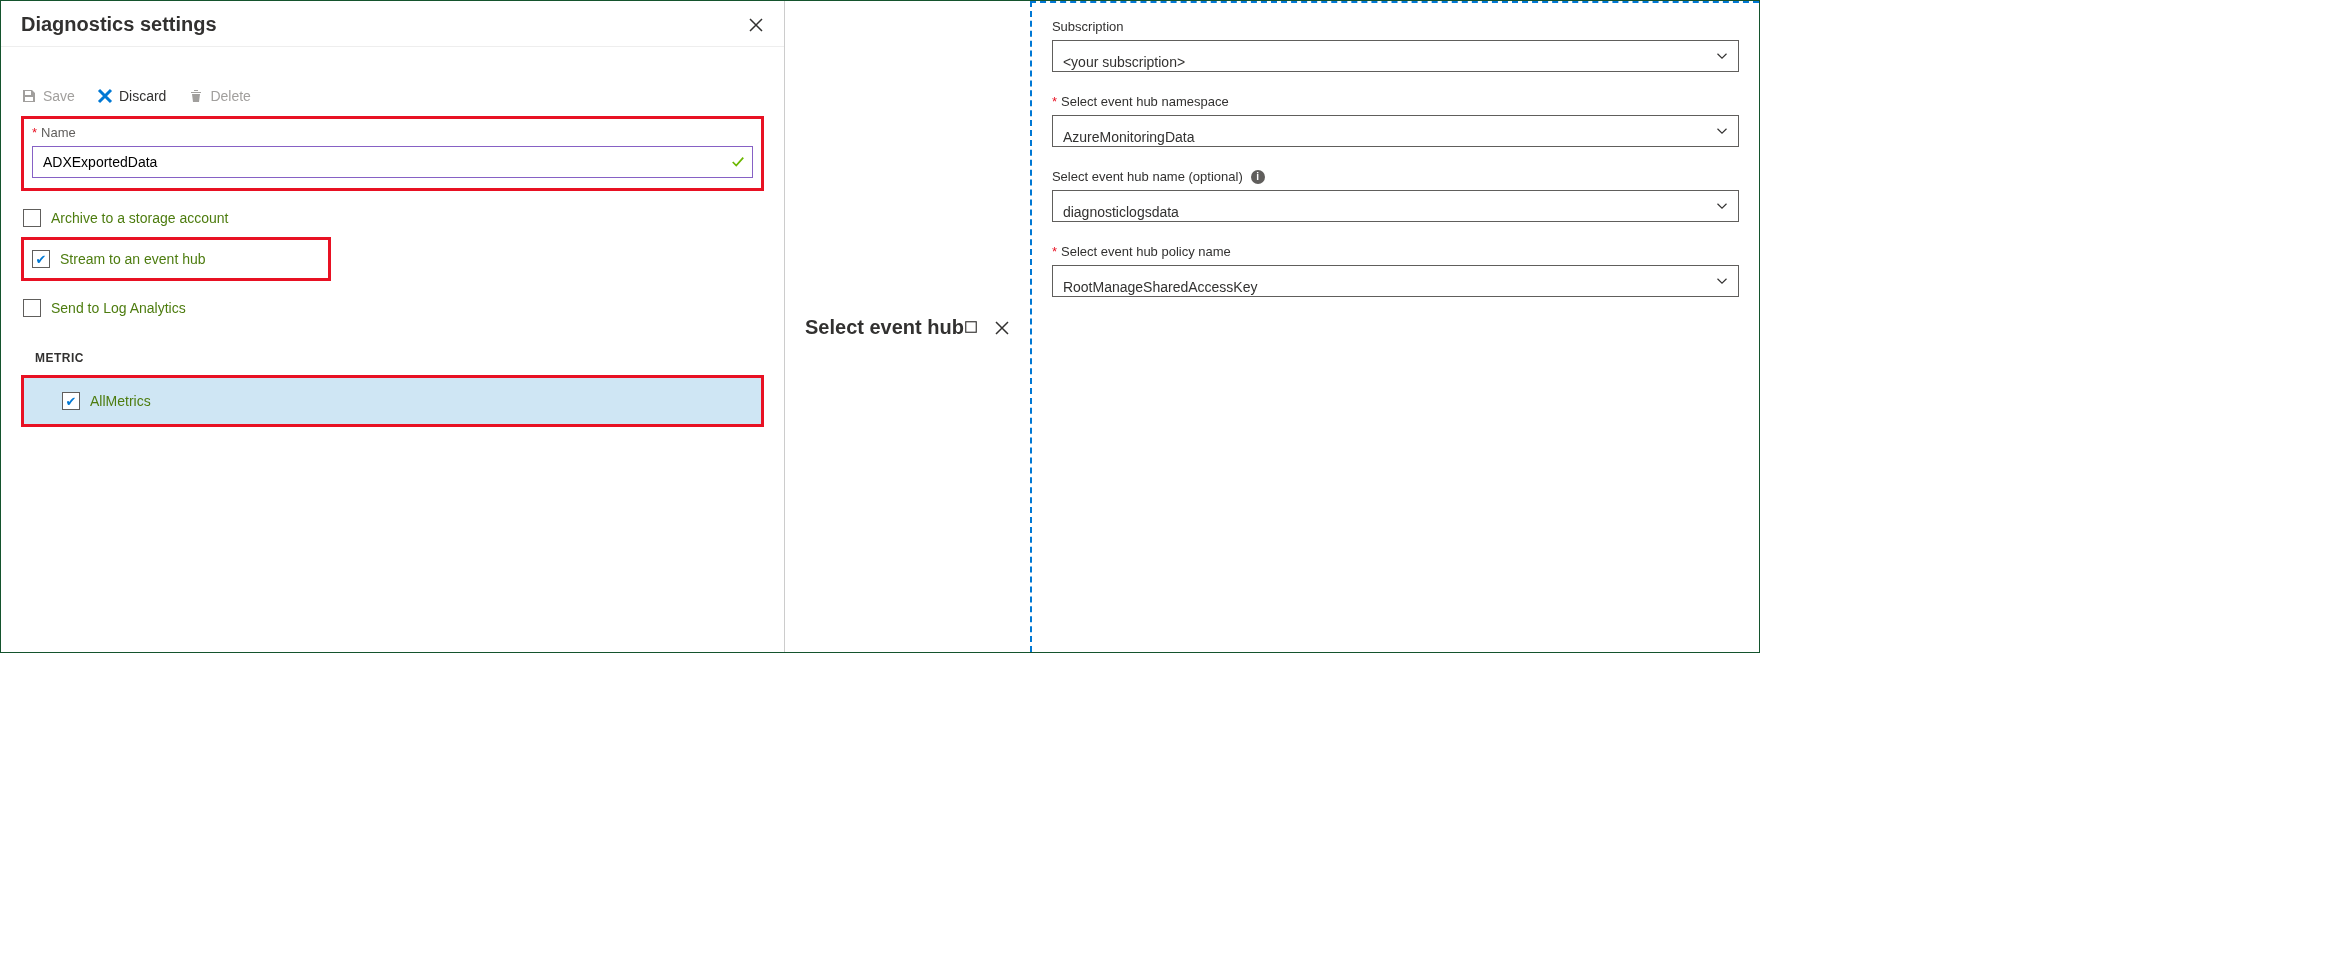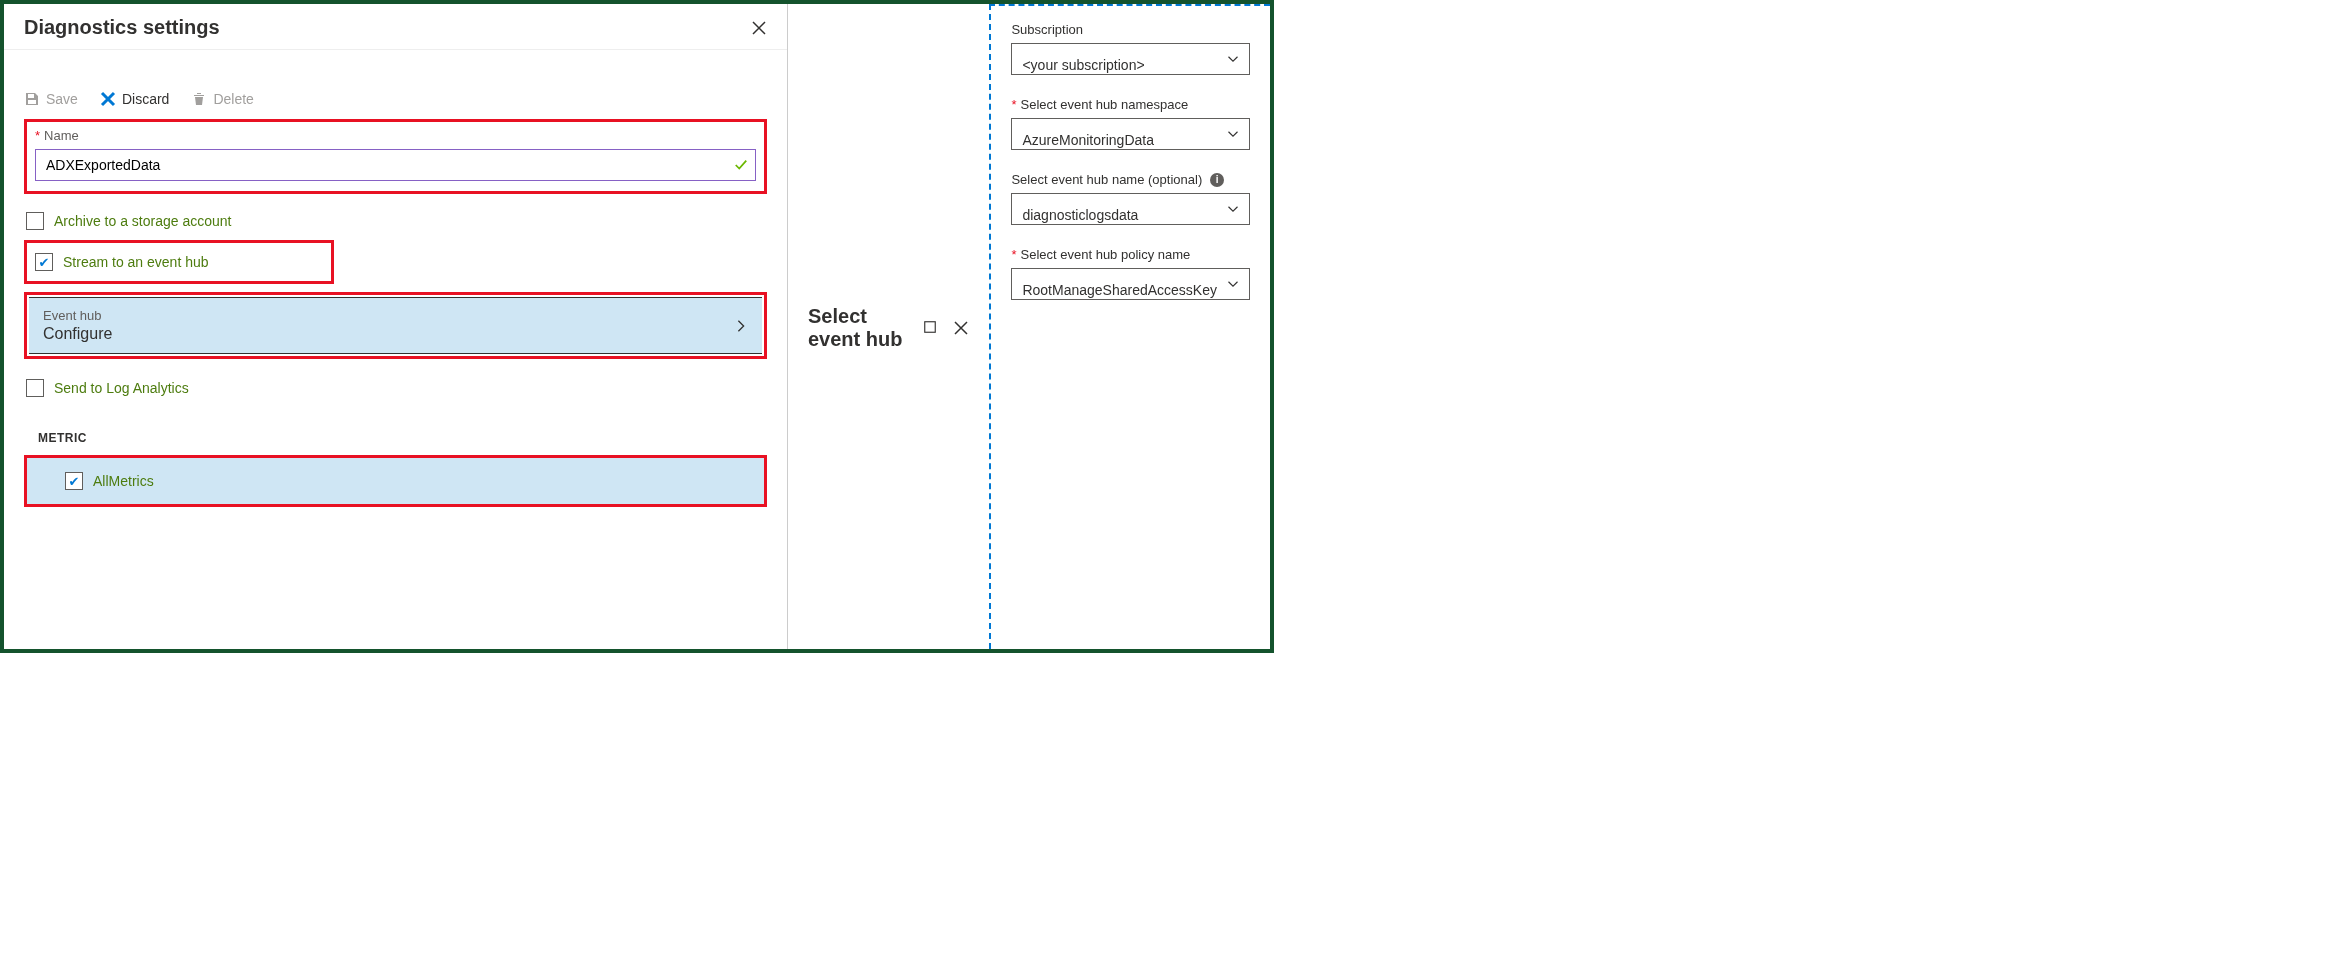--- a/index.html
+++ b/index.html
@@ -5,23 +5,23 @@
   * { box-sizing: border-box; }
   body {
     margin: 0;
     font-family: "Segoe UI", Arial, sans-serif;
     font-size: 14px;
     color: #323130;
     background: #fff;
   }
   .container {
     display: flex;
-    width: 1274px;
+    width: 1760px;
     height: 653px;
-    border: 4px solid #14532d;
+    border: 1px solid #14532d;
   }
   .left-pane {
     width: 784px;
     border-right: 1px solid #ccc;
     position: relative;
     display: flex;
     flex-direction: column;
   }
   .right-pane {
     flex: 1;
@@ -284,33 +284,20 @@
         <span>Archive to a storage account</span>
       </div>
 
       <div class="highlight-red stream-box">
         <div class="checkbox-row" style="padding:0">
           <div class="checkbox checked"></div>
           <span>Stream to an event hub</span>
         </div>
       </div>
 
-      <div class="configure-panel">
-        <div class="configure-inner">
-          <div class="configure-text">
-            <div class="small">Event hub</div>
-            <div class="big">Configure</div>
-          </div>
-          <span class="chevron">
-            <svg viewBox="0 0 16 16" width="14" height="14">
-                <path d="M5 2l6 6-6 6" stroke="#323130" stroke-width="1.5" fill="none"></path>
-              </svg>
-          </span>
-        </div>
-      </div>
 
       <div class="checkbox-row">
         <div class="checkbox"></div>
         <span>Send to Log Analytics</span>
       </div>
 
       <div class="section-label">METRIC</div>
       <div class="metric-box">
         <div class="checkbox-row">
           <div class="checkbox checked"></div>

